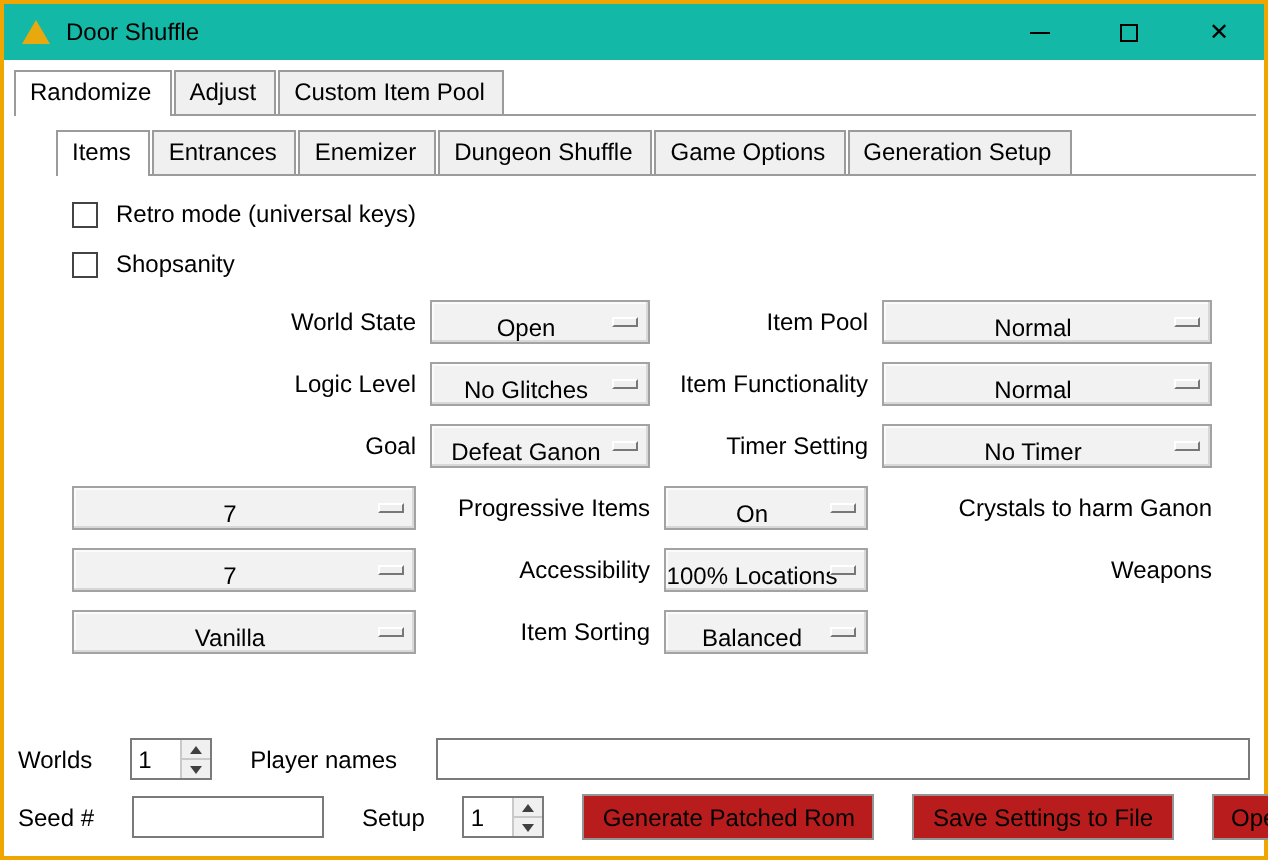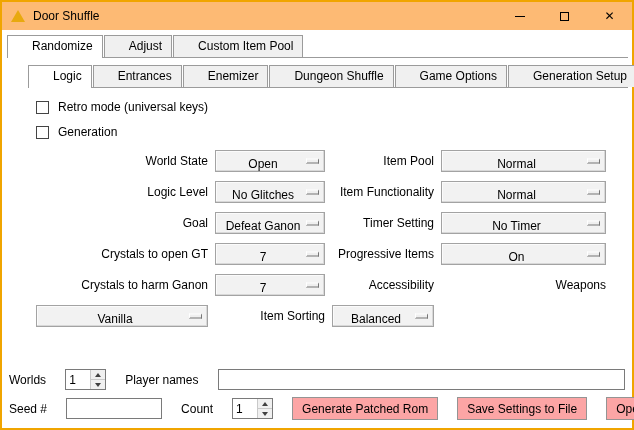--- a/index.html
+++ b/index.html
@@ -7,37 +7,37 @@
   .window {
     width:634px; height:430px;
     border:2px solid #f0a500;
     background:#ffffff;
     display:flex; flex-direction:column;
     font-family:"Liberation Sans", sans-serif;
     font-size:12px; color:#000;
     position:relative;
   }
   
-  .titlebar { flex:0 0 28px; display:flex; align-items:center; background:#fdba74;text-align:right; }
+  .titlebar { flex:0 0 28px; display:flex; align-items:center; background:#14b8a6;text-align:right; }
   .app-icon {
     width:0; height:0; margin:0 8px 0 9px;
     border-left:7px solid transparent; border-right:7px solid transparent;
     border-bottom:12px solid #e8a90f;
   }
   .title-text { font-size:12px; }
   .win-controls { margin-left:auto; display:flex; height:100%; }
   .win-btn { width:45px; height:100%; display:flex; align-items:center; justify-content:center; cursor:default; }
   .min-glyph { display:inline-block; width:10px; border-top:1px solid #000; }
   .max-glyph { display:inline-block; width:9px; height:9px; border:1px solid #000; }
   .close-glyph { font-size:12px; line-height:1; }
   
   .body { flex:1; display:flex; flex-direction:column; padding:5px 4px 8px 4px; min-height:0; }
   .tabs { display:flex; border-bottom:1px solid #9b9b9b; }
   .tab {
-    padding:3px 9px 4px 24px;
+    padding:3px 9px 4px 7px;
     border:1px solid #9b9b9b; border-bottom:none;
     background:#f0f0f0; margin-right:1px; cursor:default; white-space:nowrap;
   }
   .tab.selected { background:#ffffff; margin-bottom:-1px; padding-bottom:5px; }
   .outer-tabs { margin-left:1px; }
   .inner-notebook { margin-left:22px; margin-top:7px; flex:1; display:flex; flex-direction:column; min-height:0; }
   .inner-pane { flex:1; padding:12px 0 0 8px; }
   
   .check-row { display:flex; align-items:flex-end; margin:0 0 11px 0; cursor:default; }
   .checkbox {
@@ -77,21 +77,21 @@
     padding:0 3px; font:12px "Liberation Sans", sans-serif; outline:none;
   }
   .spinbox { display:flex; border:1px solid #7a7a7a; background:#fff; height:21px; align-items:stretch; }
   .spinbox input { width:24px; border:none; padding:0 0 0 3px; font:12px "Liberation Sans", sans-serif; outline:none; }
   .spin-arrows { width:15px; display:flex; flex-direction:column; border-left:1px solid #c9c9c9; }
   .spin-btn { flex:1; background:#f0f0f0; display:flex; align-items:center; justify-content:center; cursor:default; }
   .spin-btn + .spin-btn { border-top:1px solid #c9c9c9; }
   .tri-up { width:0; height:0; border-left:3px solid transparent; border-right:3px solid transparent; border-bottom:4px solid #404040; }
   .tri-down { width:0; height:0; border-left:3px solid transparent; border-right:3px solid transparent; border-top:4px solid #404040; }
   .btn {
-    height:23px; background:#fca5a5; border:1px solid #949494;
+    height:23px; background:#b91c1c; border:1px solid #949494;
     padding:0 9px; font:12px "Liberation Sans", sans-serif;
     white-space:nowrap; cursor:default; display:flex; align-items:center;
   }
   .push-right { margin-left:auto; }
   .seed-entry { width:96px; }
   .names-entry { flex:1; }
   .lbl { white-space:nowrap; }
 </style>
 </head>
 <body>
@@ -117,37 +117,37 @@
   <div class="body">
 
     <div class="tabs outer-tabs">
       <div class="tab selected">Randomize</div>
       <div class="tab">Adjust</div>
       <div class="tab">Custom Item Pool</div>
     </div>
 
     <div class="inner-notebook">
       <div class="tabs">
-        <div class="tab selected">Logic</div>
+        <div class="tab selected">Items</div>
         <div class="tab">Entrances</div>
         <div class="tab">Enemizer</div>
         <div class="tab">Dungeon Shuffle</div>
         <div class="tab">Game Options</div>
         <div class="tab">Generation Setup</div>
       </div>
 
       <div class="inner-pane">
 
         <div class="check-row">
           <span class="checkbox"></span>
           <span class="lbl">Retro mode (universal keys)</span>
         </div>
         <div class="check-row">
           <span class="checkbox"></span>
-          <span class="lbl">Generation</span>
+          <span class="lbl">Shopsanity</span>
         </div>
 
         <div class="settings-grid">
 
           <div class="slabel">World State</div>
           <div class="dropdown">
             <span class="dval">Open</span>
             <span class="ind"></span>
           </div>
           <div class="slabel">Item Pool</div>
@@ -171,37 +171,40 @@
           <div class="dropdown">
             <span class="dval">Defeat Ganon</span>
             <span class="ind"></span>
           </div>
           <div class="slabel">Timer Setting</div>
           <div class="dropdown">
             <span class="dval">No Timer</span>
             <span class="ind"></span>
           </div>
 
-          <div class="slabel">Crystals to open GT</div>
           <div class="dropdown">
             <span class="dval">7</span>
             <span class="ind"></span>
           </div>
           <div class="slabel">Progressive Items</div>
           <div class="dropdown">
             <span class="dval">On</span>
             <span class="ind"></span>
           </div>
 
           <div class="slabel">Crystals to harm Ganon</div>
           <div class="dropdown">
             <span class="dval">7</span>
             <span class="ind"></span>
           </div>
           <div class="slabel">Accessibility</div>
+          <div class="dropdown">
+            <span class="dval">100% Locations</span>
+            <span class="ind"></span>
+          </div>
 
           <div class="slabel">Weapons</div>
           <div class="dropdown">
             <span class="dval">Vanilla</span>
             <span class="ind"></span>
           </div>
           <div class="slabel">Item Sorting</div>
           <div class="dropdown">
             <span class="dval">Balanced</span>
             <span class="ind"></span>
@@ -226,21 +229,21 @@
               </span>
           </span>
         </span>
         <span class="lbl">Player names</span>
         <input class="entry names-entry" value="" style="">
       </div>
 
       <div class="brow">
         <span class="lbl">Seed #</span>
         <input class="entry seed-entry" value="" style="">
-        <span class="lbl">Count</span>
+        <span class="lbl">Setup</span>
         <span class="spinbox">
           <input value="1" style="">
           <span class="spin-arrows">
             <span class="spin-btn">
                 <span class="tri-up"></span>
               </span>
             <span class="spin-btn">
                 <span class="tri-down"></span>
               </span>
           </span>

